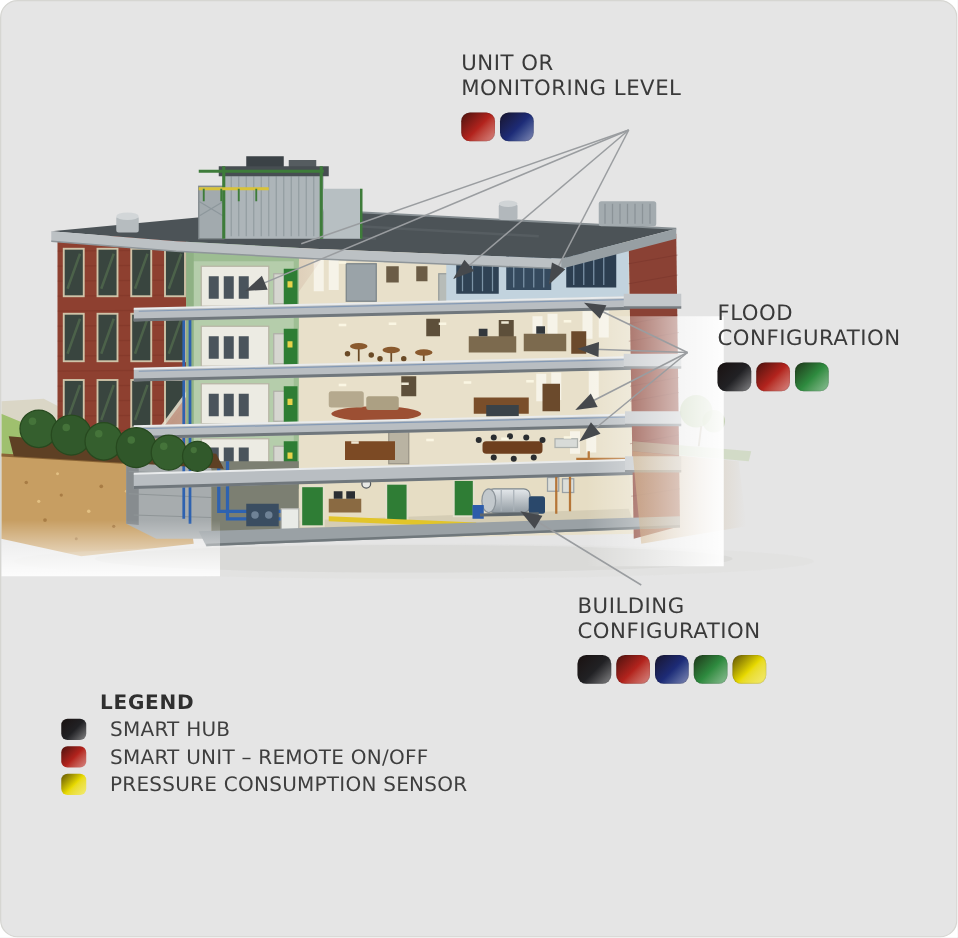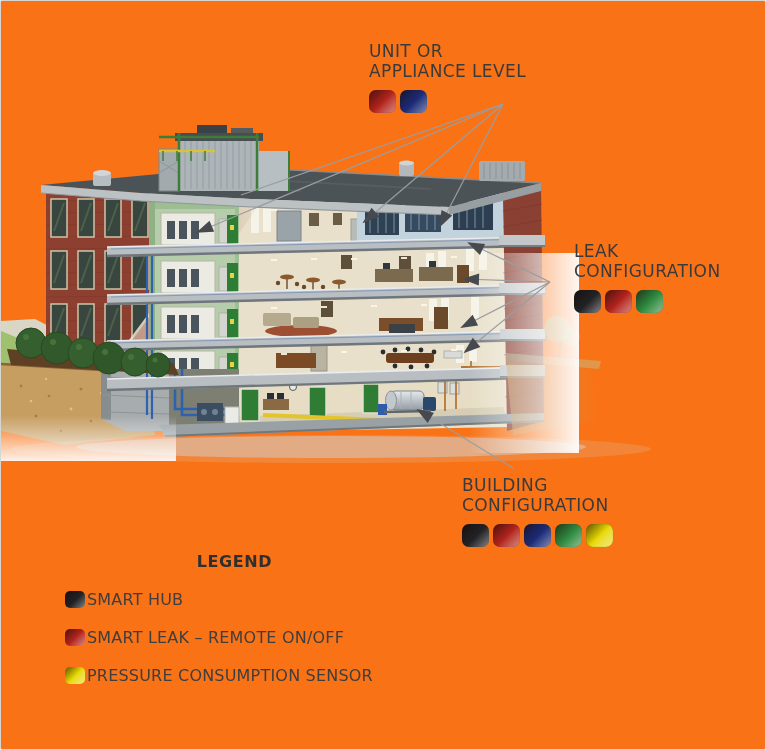--- a/index.html
+++ b/index.html
@@ -1,34 +1,34 @@
 <!DOCTYPE html>
 <html><head>
 <meta charset="utf-8">
 <style>
   html,body{margin:0;padding:0;background:#fff;}
   .frame{
-    position:relative;width:764px;height:748px;background:#f97316;
-    border:1px solid #d6d6d2;border-radius:2px;overflow:hidden;
+    position:relative;width:764px;height:748px;background:#e5e5e5;
+    border:1px solid #d6d6d2;border-radius:14px;overflow:hidden;
     font-family:"DejaVu Sans",sans-serif;color:#3c3c3c;
   }
   svg{position:absolute;left:0;top:0;}
   .callout{position:absolute;font-size:17px;line-height:20px;letter-spacing:.4px;color:#3a3a3a;}
   .chips{display:flex;gap:4px;margin-top:9px;}
   .chip{
     width:27px;height:23px;border-radius:7px;background:var(--c,#888);
     background:linear-gradient(135deg,
       color-mix(in srgb,var(--c,#888) 45%,#150906) 8%,
       var(--c,#888) 52%,
       color-mix(in srgb,var(--c,#888) 58%,#ffffff) 96%);
     box-shadow:inset 0 0 1px rgba(0,0,0,.4);
   }
-  .legend{position:absolute;left:64px;top:551px;text-align:center;}
+  .legend{position:absolute;left:48px;top:551px;}
   .legend-title{font-weight:bold;font-size:16px;letter-spacing:.6px;margin-left:31px;color:#2f2f2f;}
-  .legend-row{display:flex;align-items:center;gap:2px;margin-top:19px;}
+  .legend-row{display:flex;align-items:center;gap:19px;margin-top:3px;}
   .legend-chip{
     flex:0 0 auto;width:20px;height:17px;border-radius:5px;background:var(--c,#888);
     background:linear-gradient(135deg,
       color-mix(in srgb,var(--c,#888) 45%,#150906) 8%,
       var(--c,#888) 52%,
       color-mix(in srgb,var(--c,#888) 58%,#ffffff) 96%);
   }
   .legend-label{font-size:16px;letter-spacing:.2px;color:#3e3e3e;white-space:nowrap;}
 </style>
 </head>
@@ -529,29 +529,29 @@
     <line x1="549" y1="281" x2="461" y2="326" marker-end="url(#arrow)"></line>
     <line x1="549" y1="281" x2="464" y2="351" marker-end="url(#arrow)"></line>
   </g>
   <g stroke="#9a9da0" stroke-width="1.2" fill="none">
     <line x1="512" y1="467" x2="417" y2="409" marker-end="url(#arrow)"></line>
   </g>
 </svg>
 
 <div class="callout" style="left:368px;top:40px;">
   <div>UNIT OR</div>
-  <div>APPLIANCE LEVEL</div>
+  <div>MONITORING LEVEL</div>
   <div class="chips">
     <span class="chip" style="--c: #b3231d;"></span>
     <span class="chip" style="--c: #1d2b77;"></span>
   </div>
 </div>
 
 <div class="callout" style="left:573px;top:240px;">
-  <div>LEAK</div>
+  <div>FLOOD</div>
   <div>CONFIGURATION</div>
   <div class="chips">
     <span class="chip" style="--c: #212124;"></span>
     <span class="chip" style="--c: #b3231d;"></span>
     <span class="chip" style="--c: #2e8b3f;"></span>
   </div>
 </div>
 
 <div class="callout" style="left:461px;top:474px;">
   <div>BUILDING</div>
@@ -566,21 +566,21 @@
 </div>
 
 <div class="legend">
   <div class="legend-title">LEGEND</div>
   <div class="legend-row">
     <span class="legend-chip" style="--c: #212124;"></span>
     <span class="legend-label">SMART HUB</span>
   </div>
   <div class="legend-row">
     <span class="legend-chip" style="--c: #b3231d;"></span>
-    <span class="legend-label">SMART LEAK – REMOTE ON/OFF</span>
+    <span class="legend-label">SMART UNIT – REMOTE ON/OFF</span>
   </div>
   <div class="legend-row">
     <span class="legend-chip" style="--c: #e8da00;"></span>
     <span class="legend-label">PRESSURE CONSUMPTION SENSOR</span>
   </div>
 </div>
 
 </div>
 
 </body></html>

